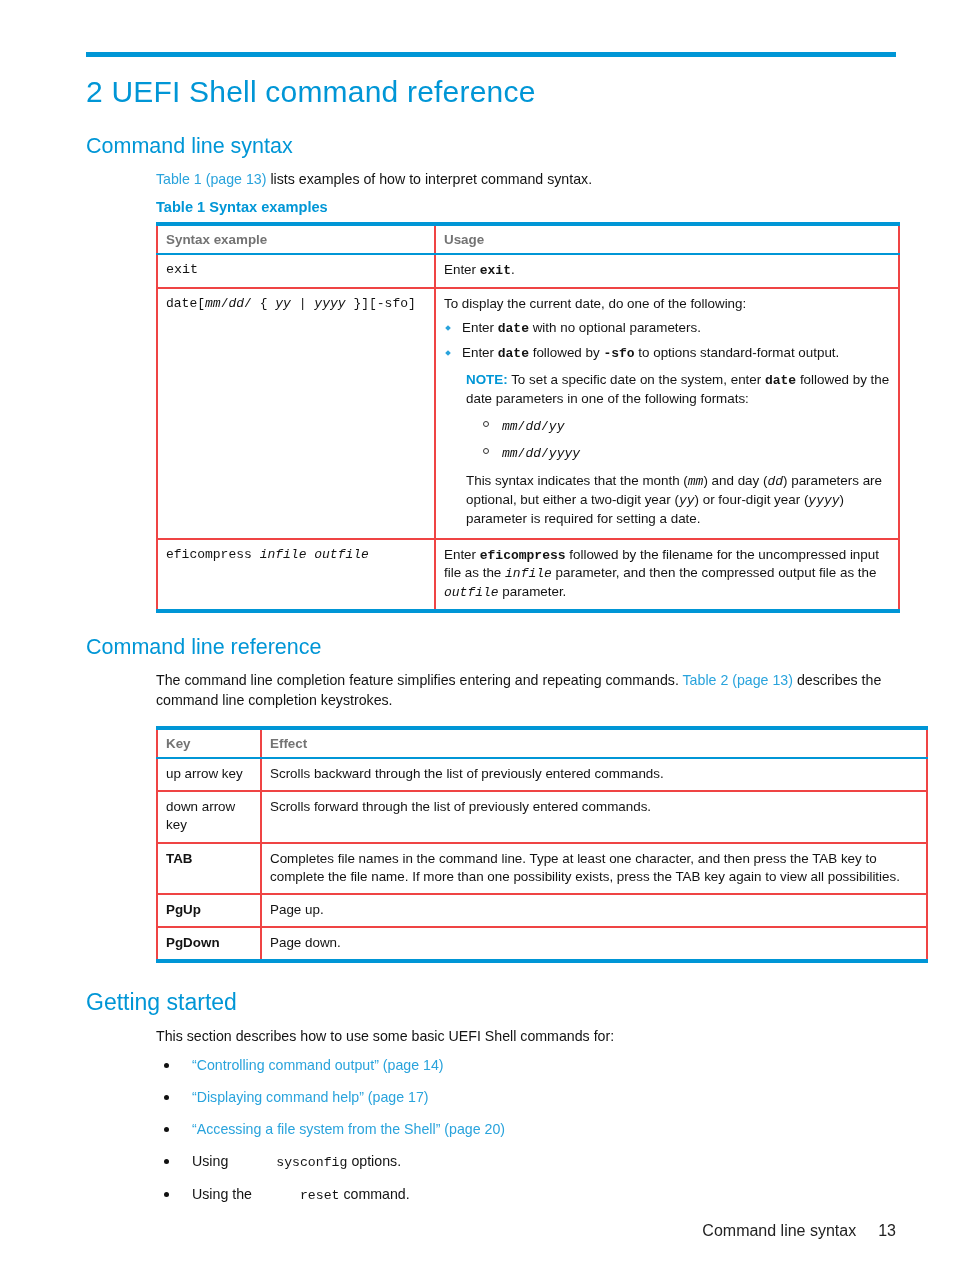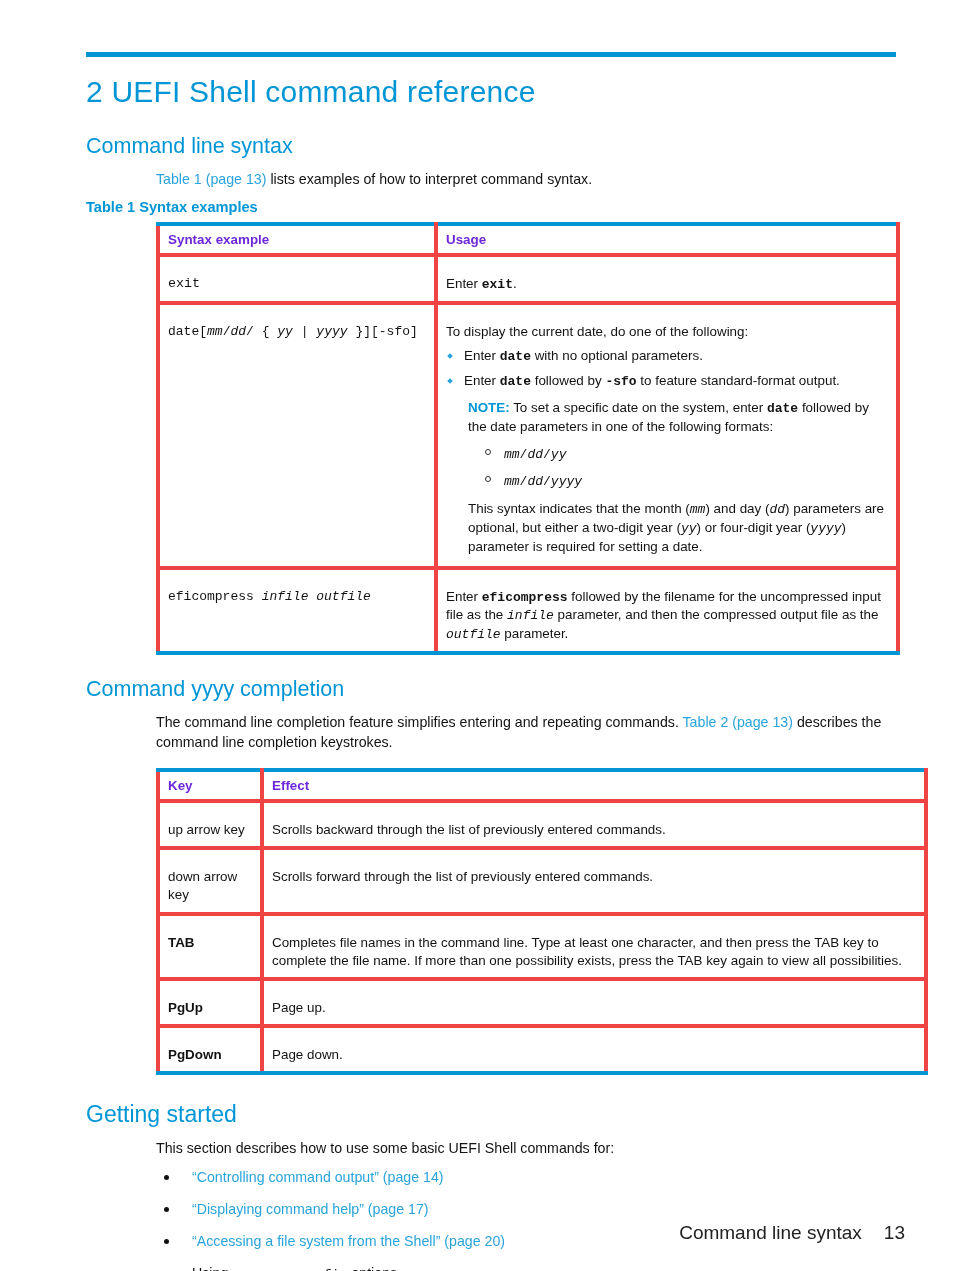--- a/index.html
+++ b/index.html
@@ -88,31 +88,31 @@
 
   
   table.doc {
     border-collapse: collapse;
     width: 100%;
     table-layout: fixed;
   }
   table.doc.t1 { width: 744px; margin-left: 70px; }
   table.doc.t2 { width: 772px; margin-left: 70px; margin-top: 16px; }
   table.doc td, table.doc th {
-    border: 4px solid #ef4444;
+    border: 2px solid #ef4444;
     vertical-align: top;
-    padding: 18px 8px 7px 8px;
+    padding: 6px 8px 7px 8px;
     text-align: left;
   }
   table.doc thead th {
     border-top: 4px solid #0096d6;
     border-bottom: 2px solid #0096d6;
     font-size: 13.4px;
     font-weight: bold;
-    color: #6d28d9;
+    color: #737373;
     padding: 6px 8px 6px 8px;
   }
   table.doc tbody tr:last-child td {
     border-bottom: 4px solid #0096d6;
   }
   table.doc td {
     font-size: 13.4px;
     line-height: 1.36;
     color: #131313;
   }
@@ -200,24 +200,24 @@
     width: 5px;
     height: 5px;
     background: #111;
     border-radius: 50%;
   }
   ul.page-bullets > li .mono { font-size: 13.2px; margin-left: 44px; }
 
   
   .footer {
     position: absolute;
-    left: 95px;
+    left: 86px;
     top: 1222px;
     width: 810px;
-    font-size: 19px;
+    font-size: 16px;
     color: #222;
     text-align: right;
   }
   .footer .fttl { margin-right: 22px; }
   .gs-spacer { height: 14px; }
 </style>
 </head>
 <body>
 
 <div class="page">
@@ -226,21 +226,21 @@
     <div class="top-rule"></div>
 
     <h1 class="chapter-title">2 UEFI Shell command reference</h1>
 
     <h2 class="section-title">Command line syntax</h2>
 
     <div class="indent">
       <p class="body"><span class="lnk">Table 1 (page 13)</span><span> lists examples of how to interpret command syntax.</span></p>
     </div>
 
-    <div class="table-caption" style="">Table 1 Syntax examples</div>
+    <div class="table-caption" style="margin-left:70px;">Table 1 Syntax examples</div>
 
     <table class="doc t1">
       <colgroup>
           <col style="width:278px">
           <col>
         </colgroup>
       <thead>
         <tr>
           <th>Syntax example</th>
           <th>Usage</th>
@@ -252,41 +252,41 @@
           <td class="syntax-cell">exit</td>
           <td><span>Enter </span><span class="mono-b">exit</span><span>.</span></td>
         </tr>
 
         <tr>
           <td class="syntax-cell"><span class="mono">date</span><span class="mono">[</span><span class="mono-i">mm</span><span class="mono">/</span><span class="mono-i">dd</span><span class="mono">/</span><span class="mono">&nbsp;</span><span class="mono">{</span><span class="mono">&nbsp;</span><span class="mono-i">yy</span><span class="mono">&nbsp;</span><span class="mono">|</span><span class="mono">&nbsp;</span><span class="mono-i">yyyy</span><span class="mono">&nbsp;</span><span class="mono">}</span><span class="mono">]</span><span class="mono">[-sfo]</span></td>
           <td>
             <div>To display the current date, do one of the following:</div>
             <ul class="cell-bullets">
               <li><span>Enter </span><span class="mono-b">date</span><span> with no optional parameters.</span></li>
-              <li><span>Enter </span><span class="mono-b">date</span><span> followed by </span><span class="mono-b">-sfo</span><span> to feature standard-format output.</span></li>
+              <li><span>Enter </span><span class="mono-b">date</span><span> followed by </span><span class="mono-b">-sfo</span><span> to options standard-format output.</span></li>
             </ul>
             <div class="note-block">
               <span class="note-label">NOTE:</span><span>   To set a specific date on the system, enter </span><span class="mono-b">date</span><span>  followed by the date parameters in one of the following formats:</span>
               <ul class="sub-circ">
                 <li><span class="mono-i">mm</span><span class="mono">/</span><span class="mono-i">dd</span><span class="mono">/</span><span class="mono-i">yy</span></li>
                 <li><span class="mono-i">mm</span><span class="mono">/</span><span class="mono-i">dd</span><span class="mono">/</span><span class="mono-i">yyyy</span></li>
               </ul>
               <div class="note-tail"><span>This syntax indicates that the month (</span><span class="mono-i">mm</span><span>) and day (</span><span class="mono-i">dd</span><span>) parameters are optional, but either a two-digit year (</span><span class="mono-i">yy</span><span>) or four-digit year (</span><span class="mono-i">yyyy</span><span>) parameter is required for setting a date.</span></div>
             </div>
           </td>
         </tr>
 
         <tr>
           <td class="syntax-cell"><span class="mono">eficompress</span><span class="mono">&nbsp;</span><span class="mono-i">infile</span><span class="mono">&nbsp;</span><span class="mono-i">outfile</span></td>
           <td><span>Enter </span><span class="mono-b">eficompress</span><span> followed by the filename for the uncompressed input file as the </span><span class="mono-i">infile</span><span> parameter, and then the compressed output file as the </span><span class="mono-i">outfile</span><span> parameter.</span></td>
         </tr>
       </tbody>
     </table>
 
-    <h2 class="section-title" style="margin-top:22px;">Command yyyy completion</h2>
+    <h2 class="section-title" style="margin-top:22px;">Command line reference</h2>
 
     <div class="indent">
       <p class="body"><span>The command line completion feature simplifies entering and repeating commands. </span><span class="lnk">Table 2 (page 13)</span><span> describes the command line completion keystrokes.</span></p>
     </div>
 
 
     <table class="doc t2">
       <colgroup>
           <col style="width:104px">
           <col>

